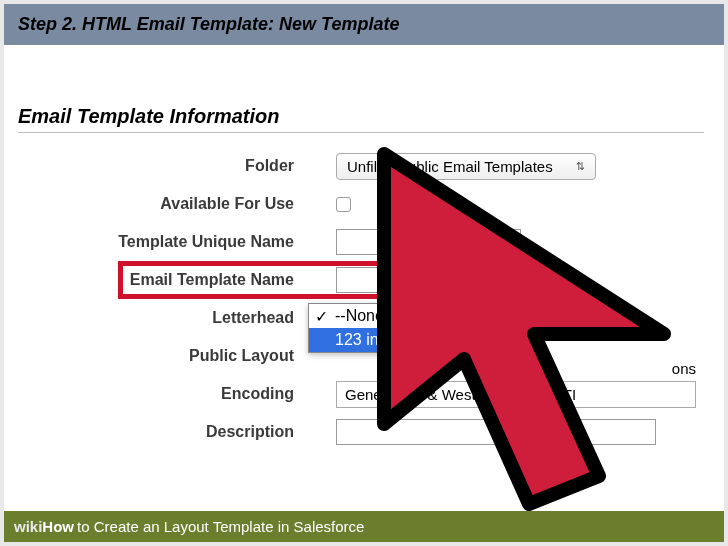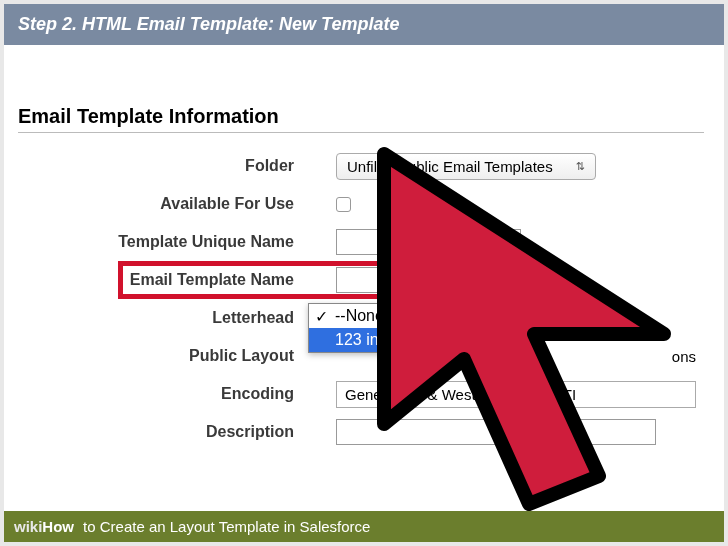--- a/index.html
+++ b/index.html
@@ -7,33 +7,34 @@
       font-family: Arial, Helvetica, sans-serif;
       width: 728px;
       height: 546px;
       background: #fff;
       position: relative;
       overflow: hidden;
       border: 4px solid #e8e8e8;
     }
     .header-bar {
       background: #7a8aa1;
-      color: #ffffff;
+      color: #000000;
       padding: 10px 14px;
       font-weight: bold;
       font-style: italic;
       font-size: 18px;
     }
     .section-title {
       font-size: 20px;
       font-weight: bold;
       margin: 60px 20px 8px 14px;
       color: #000;
       border-bottom: 1px solid #bbb;
       padding-bottom: 4px;
+      font-style: italic;
     }
     .form-area {
       padding: 10px 14px 0 14px;
     }
     .form-row {
       display: flex;
       align-items: center;
       margin-bottom: 8px;
       min-height: 30px;
       gap: 28px;
@@ -141,38 +142,38 @@
       display: flex;
       align-items: center;
     }
     .footer-bar .wiki {
       font-weight: bold;
       color: #e8e8e8;
     }
     .footer-bar .how {
       font-weight: bold;
       color: #fff;
-      margin-right: 9px;
+      margin-right: 3px;
     }
     
     .cursor-overlay {
       position: absolute;
       left: 320px;
       top: 120px;
       width: 400px;
       height: 400px;
       z-index: 50;
       pointer-events: none;
     }
     .cursor-overlay svg { width: 100%; height: 100%; }
     
     .residual-text {
       position: absolute;
       right: 28px;
-      top: 344px;
+      top: 356px;
       font-size: 15px;
       color: #000;
       z-index: 2;
     }
   </style>
 </head>
 <body>
 
 <div class="header-bar">
   <span>Step 2. HTML Email Template: New Template</span>

